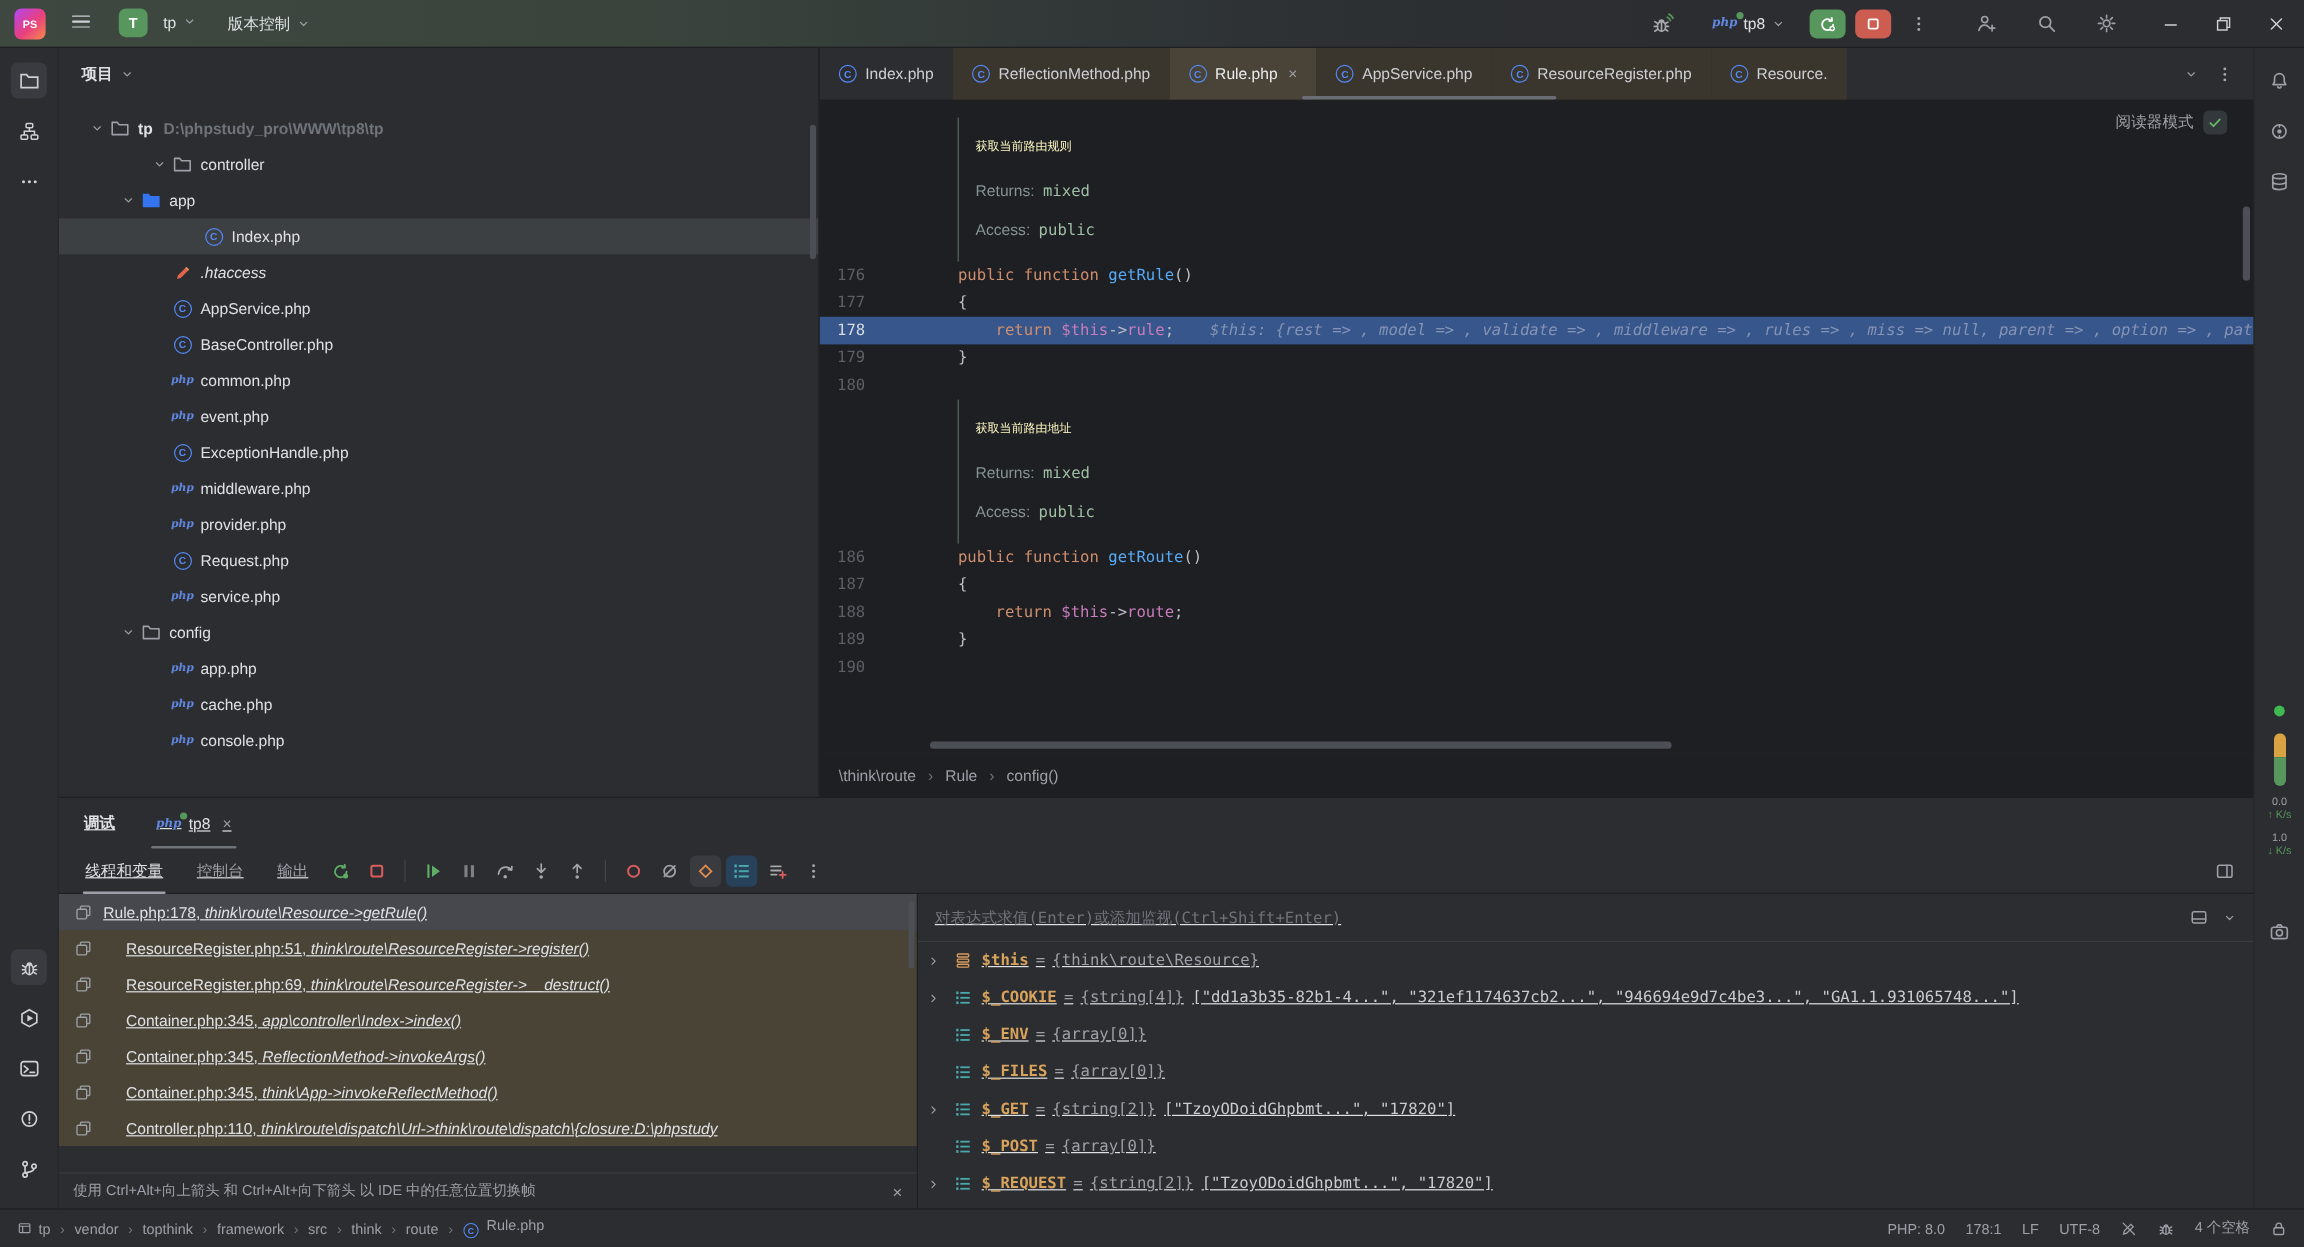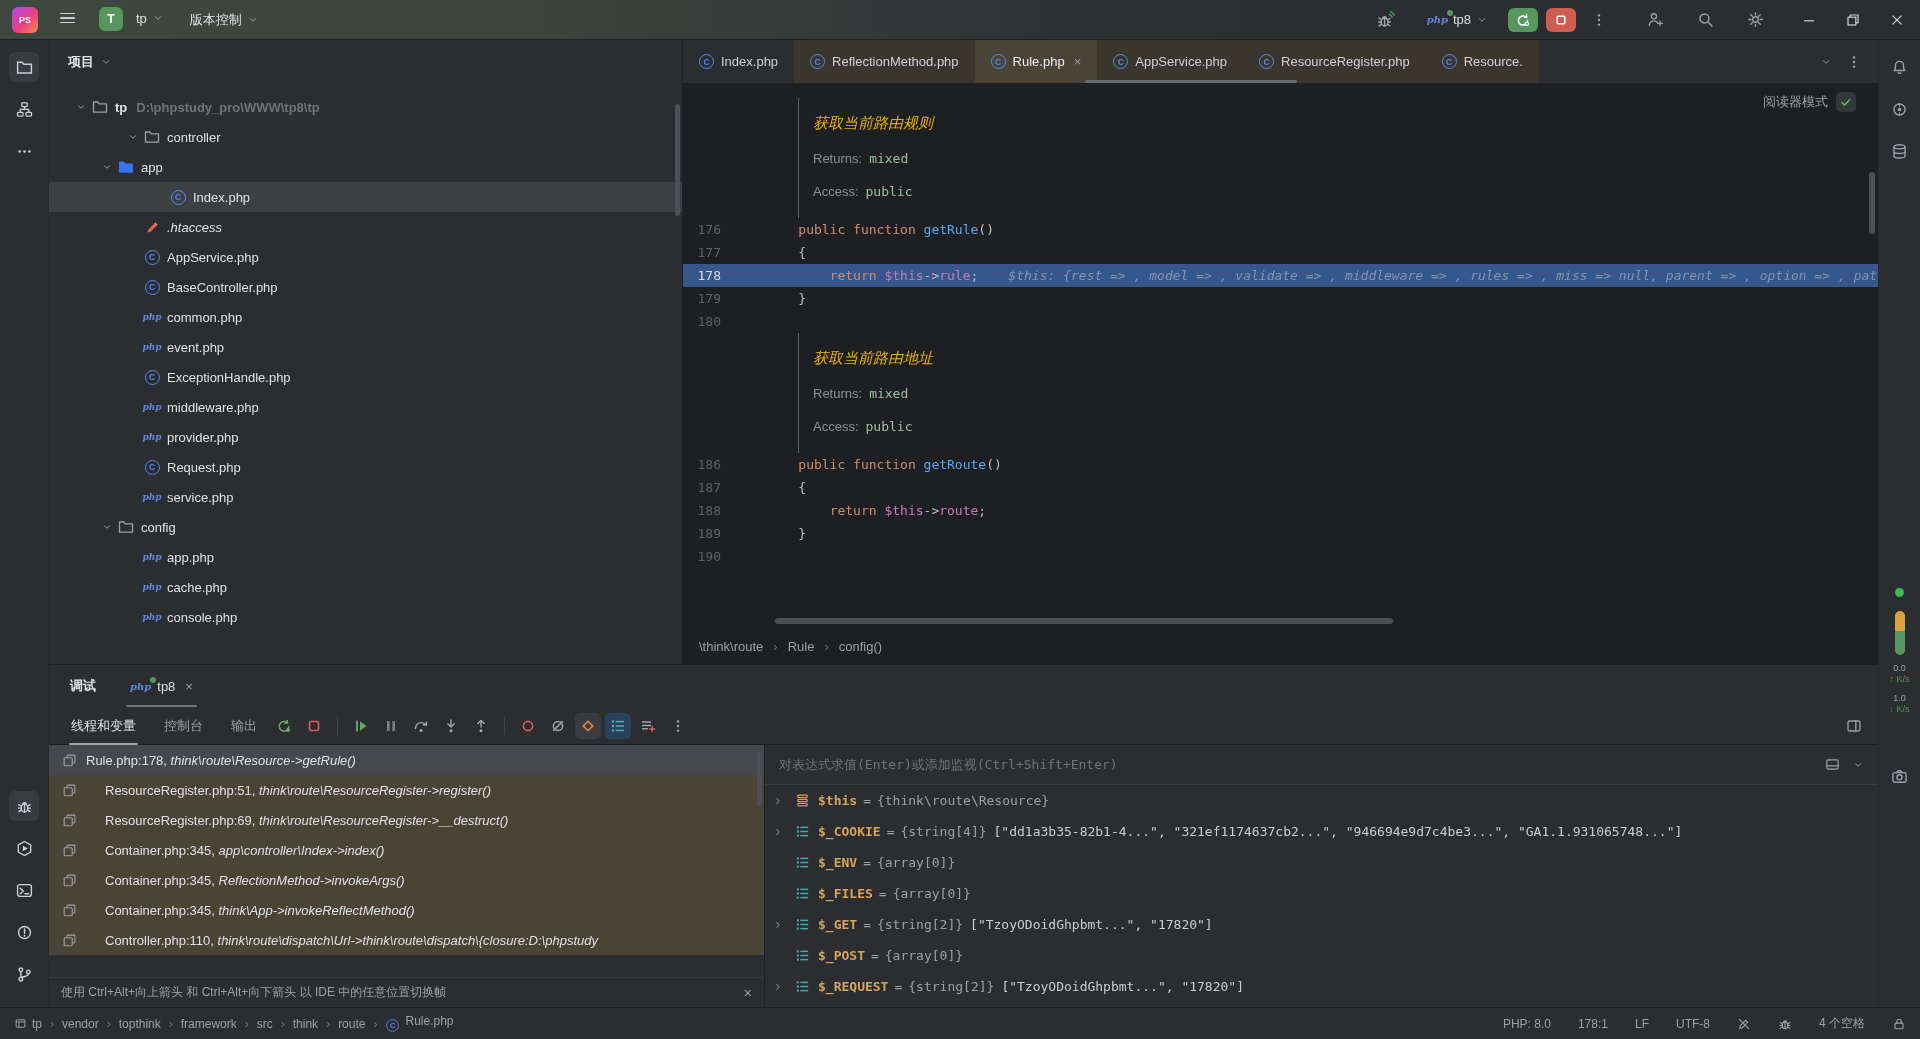--- a/index.html
+++ b/index.html
@@ -73,34 +73,34 @@
   .crow { display:flex; height:23px; line-height:23px; font-family:"DejaVu Sans Mono",monospace; white-space:pre; }
   .crow .gut { width:58px; flex:none; text-align:right; padding-right:20px; color:#5C6066; }
   .crow .ctext { flex:1; padding-left:26px; }
   .crow.exec { background:#36568C; }
   .crow.exec .gut { color:#D9DCE1; }
   .tk-kw { color:#CF8E6D; } .tk-fn { color:#57AAF7; } .tk-vr { color:#C77DBB; } .tk-pln { color:#BCBEC4; }
   .hint { font-style:italic; color:#8593B4; padding-left:30px; }
   .docblock { display:flex; }
   .docblock .gut { width:58px; flex:none; }
   .docbox { margin-left:57px; border-left:1.5px solid #516B5B; padding:10px 0 10px 14px; }
-  .doc-title { color:#eab308; font-size:15px; height:34px; line-height:30px;font-style:italic; }
+  .doc-title { color:#fef9c3; font-size:10px; height:34px; line-height:30px; }
   .doc-kv { height:33px; line-height:33px; }
   .doc-kv .lab { color:#859396; }
   .doc-kv .val { color:#9FBFA4; font-family:"DejaVu Sans Mono",monospace; margin-left:7px; }
   .reader-badge { position:absolute; top:8px; right:22px; display:flex; align-items:center; gap:8px; color:#9DA0A8; z-index:5; }
   .reader-badge .pill { width:20px; height:20px; border-radius:5px; background:#32383B; display:flex; align-items:center; justify-content:center; }
   .ed-vscroll { position:absolute; right:3px; top:88px; width:6px; height:62px; background:#4C4F55; border-radius:3px; }
   .ed-hscroll { position:absolute; left:92px; bottom:4px; height:6px; width:618px; background:#4C4F55; border-radius:3px; }
 
   .crumbbar { height:36px; display:flex; align-items:center; gap:10px; padding-left:16px; background:#1E1F22; color:#9DA0A8; }
   .crumbbar .sep { color:#6F737A; }
 
   
-  .debug { height:343px; border-top:1px solid #1E1F22; display:flex; flex-direction:column; }
+  .debug { height:343px; border-top:1px solid #1E1F22; display:flex; flex-direction:column;text-decoration:underline; }
   .dbg-head { height:42px; display:flex; align-items:center; padding-left:21px; }
   .dbg-title { font-weight:bold; }
   .dbg-tab { display:flex; align-items:center; gap:6px; margin-left:26px; height:100%; position:relative; padding:0 8px; }
   .dbg-tab .underline { position:absolute; bottom:0; left:4px; right:4px; height:2.5px; background:#6F737A; border-radius:2px; }
   .dbg-tab .x { color:#9DA0A8; margin-left:4px; }
   .dbg-toolbar { height:38px; display:flex; align-items:center; border-bottom:1px solid #1E1F22; position:relative; }
   .vtab { padding:0 12px; height:100%; display:flex; align-items:center; color:#9DA0A8; position:relative; margin-left:4px; }
   .vtab.active { color:#DFE1E5; }
   .vtab.active i { position:absolute; bottom:-1px; left:10px; right:10px; height:2.5px; background:#9DA0A8; border-radius:2px; }
   .dbtn { width:26px; height:26px; border-radius:5px; display:flex; align-items:center; justify-content:center; margin:0 2px; }
@@ -126,21 +126,21 @@
   .vrow .vicon { width:22px; flex:none; display:flex; justify-content:center; margin-right:5px; }
   .vname { color:#D8A35C; font-weight:bold; }
   .veq { color:#9DA0A8; margin:0 6px; }
   .vtype { color:#9DA0A8; }
   .vprev { color:#C9CCD1; margin-left:7px; }
 
   
   .statusbar { height:32px; border-top:1px solid #1E1F22; display:flex; align-items:center; padding:0 14px; color:#9DA0A8; font-size:12px; }
   .sb-left { display:flex; align-items:center; gap:8px; }
   .sb-left .sep { color:#6F737A; }
-  .sb-right { margin-left:auto; display:flex; align-items:center; gap:27px; }
+  .sb-right { margin-left:auto; display:flex; align-items:center; gap:17px; }
   .netw { font-size:9px; color:#9DA0A8; text-align:center; line-height:11px; margin-bottom:8px; }
   .netw .up { color:#57965C; }
   .memcap { width:10px; height:44px; border-radius:5px; overflow:hidden; margin-bottom:8px; }
   .memcap .t { height:45%; background:#D9A343; } .memcap .b { height:55%; background:#57965C; }
   .greendot { width:9px; height:9px; border-radius:50%; background:#3FB950; margin-bottom:14px; }
 </style>
 </head>
 <body>
 
 <div class="titlebar">

